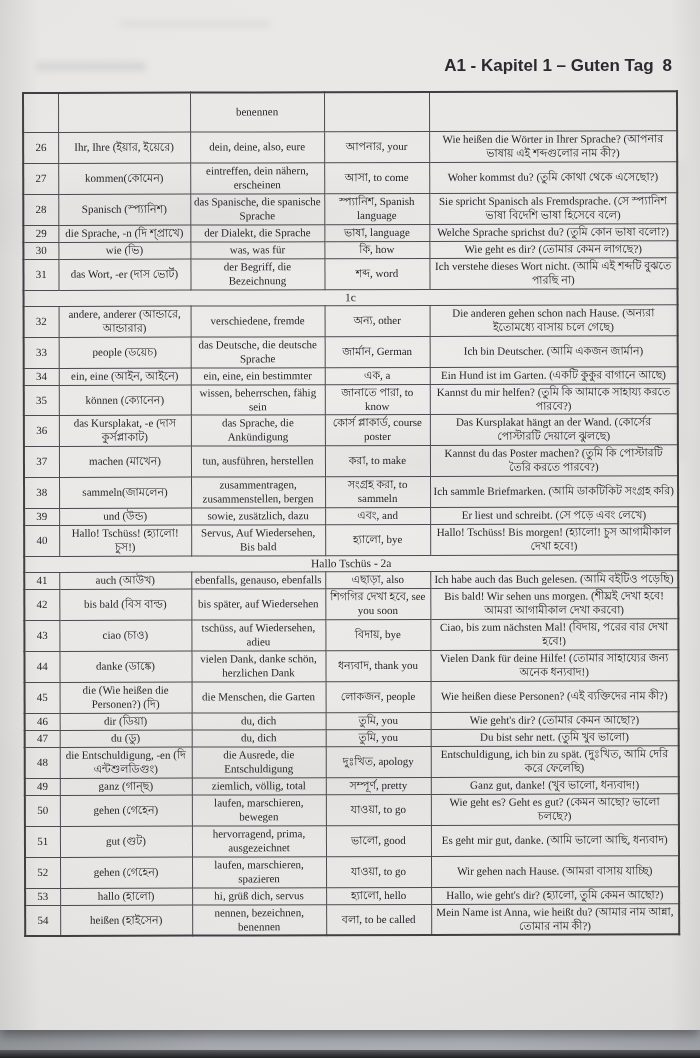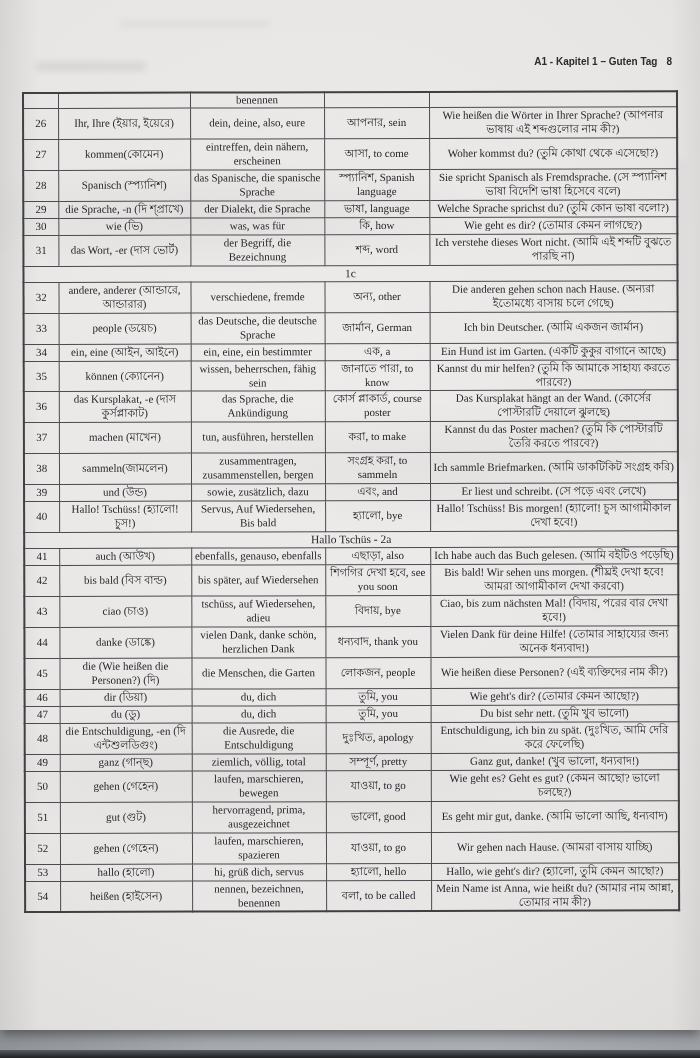--- a/index.html
+++ b/index.html
@@ -22,36 +22,36 @@
       radial-gradient(70% 10% at 40% 75%, rgba(90,90,100,0.06), transparent 70%),
       linear-gradient(90deg, rgba(60,60,65,0.10), transparent 40px),
       linear-gradient(270deg, rgba(60,60,65,0.08), transparent 30px);}
   .bleed{position:absolute;background:rgba(110,110,125,0.14);filter:blur(3px);border-radius:3px;}
   .bleed.b1{top:62px;left:36px;width:110px;height:9px;}
   .bleed.b2{top:20px;left:120px;width:150px;height:8px;opacity:.5;}
   .bleed.b3{top:160px;right:14px;width:10px;height:300px;opacity:.35;}
 
   .page-header{position:absolute;top:56px;right:28px;
     font-family:"Liberation Sans",sans-serif;font-weight:bold;
-    font-size:10px;color:#2a2a30;}
+    font-size:17px;color:#2a2a30;}
   .page-header .pgnum{margin-left:9px;}
 
   .table-wrap{position:absolute;left:22px;top:92px;width:654px;
     transform:rotate(-0.15deg);transform-origin:top left;}
   table.vocab{border-collapse:collapse;width:654px;table-layout:fixed;
     border:2px solid #3f3f44;}
   table.vocab td{
     border:1px solid #4b4b50;
     padding:1px 3px;
     text-align:center;vertical-align:middle;
     font-family:"Liberation Serif",serif;
     font-size:11px;line-height:1.27;color:#26262b;
     word-wrap:break-word;}
   td.num{font-size:11.5px;}
-  tr.carry td{padding:0;height:14px;font-size:11px;}
+  tr.carry td{padding:12px;height:14px;font-size:11px;}
   tr.section-row td{padding:0;height:15px;font-size:11.5px;}
 </style>
 </head>
 <body>
 
 <div class="photo">
   <div class="page">
     <div class="lighting"></div>
     <div class="bleed b1"></div>
     <div class="bleed b2"></div>
@@ -75,21 +75,21 @@
               <td class="num"></td>
               <td></td>
               <td>benennen</td>
               <td></td>
               <td></td>
             </tr>
             <tr class="data-row">
               <td class="num">26</td>
               <td>Ihr, Ihre (ইয়ার, ইয়েরে)</td>
               <td>dein, deine, also, eure</td>
-              <td>আপনার, sein</td>
+              <td>আপনার, your</td>
               <td>Wie heißen die Wörter in Ihrer Sprache? (আপনার ভাষায় এই শব্দগুলোর নাম কী?)</td>
             </tr>
             <tr class="data-row">
               <td class="num">27</td>
               <td>kommen(কোমেন)</td>
               <td>eintreffen, dein nähern, erscheinen</td>
               <td>আসা, to come</td>
               <td>Woher kommst du? (তুমি কোথা থেকে এসেছো?)</td>
             </tr>
             <tr class="data-row">

